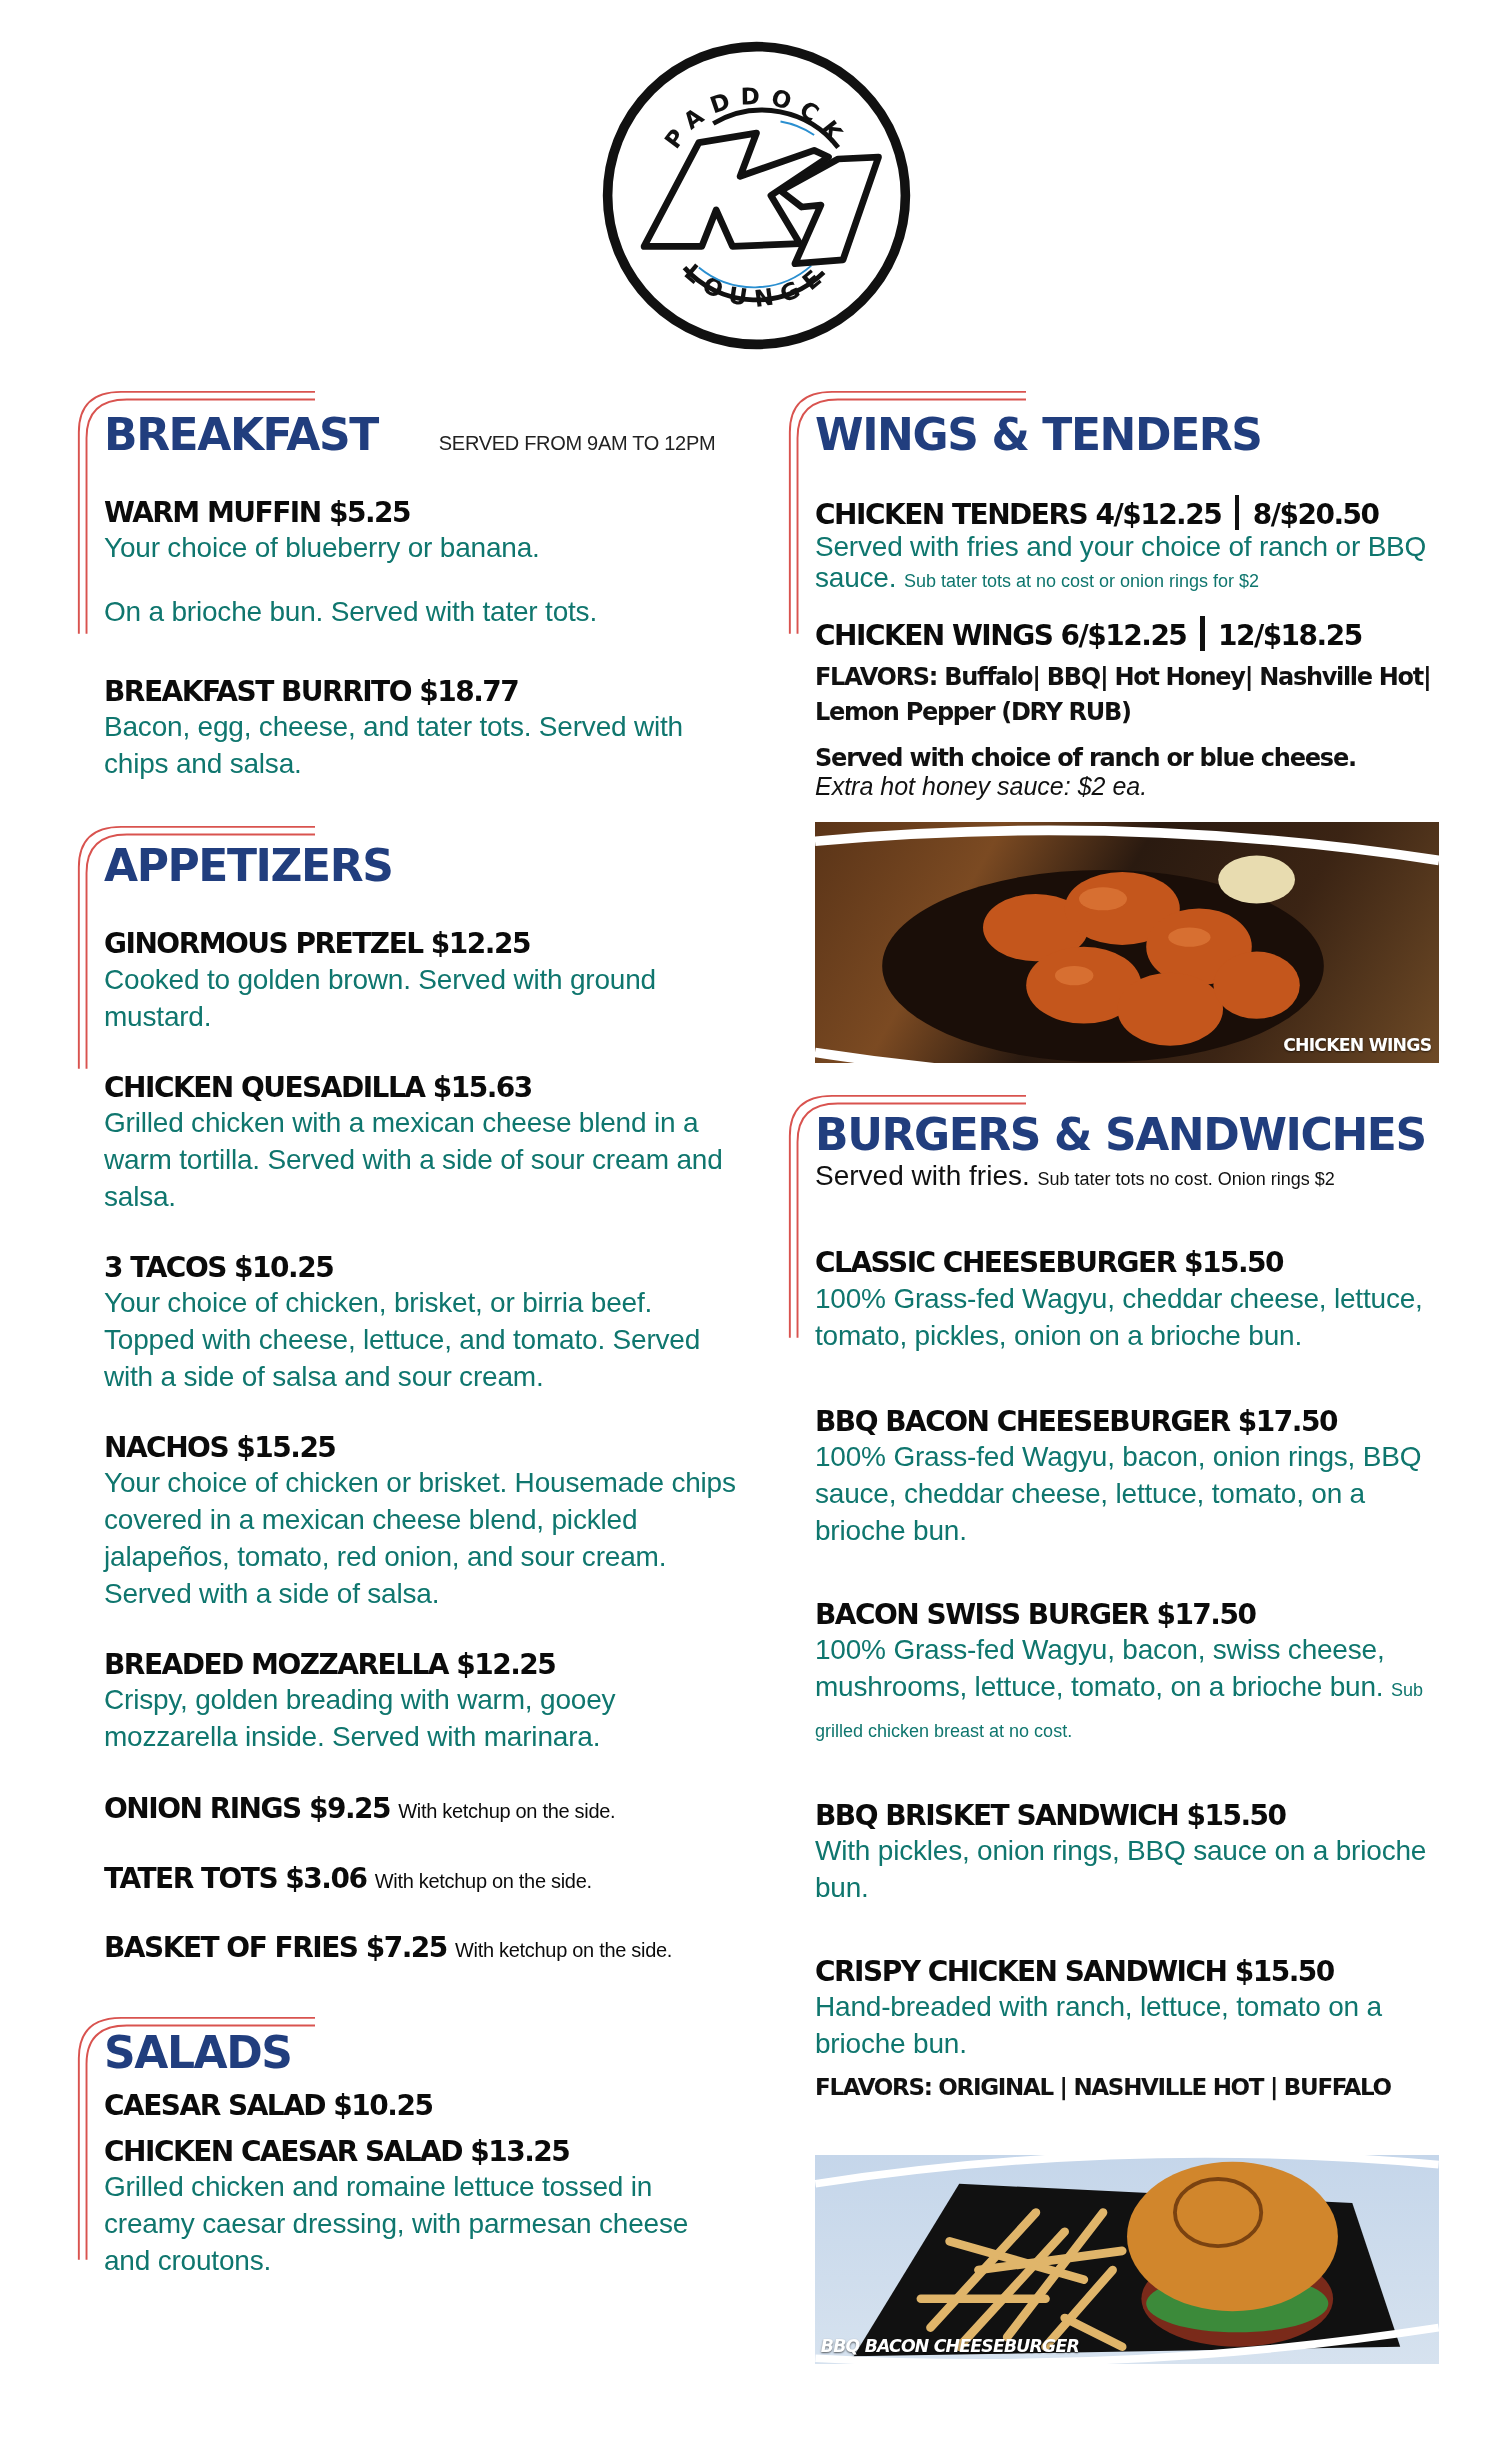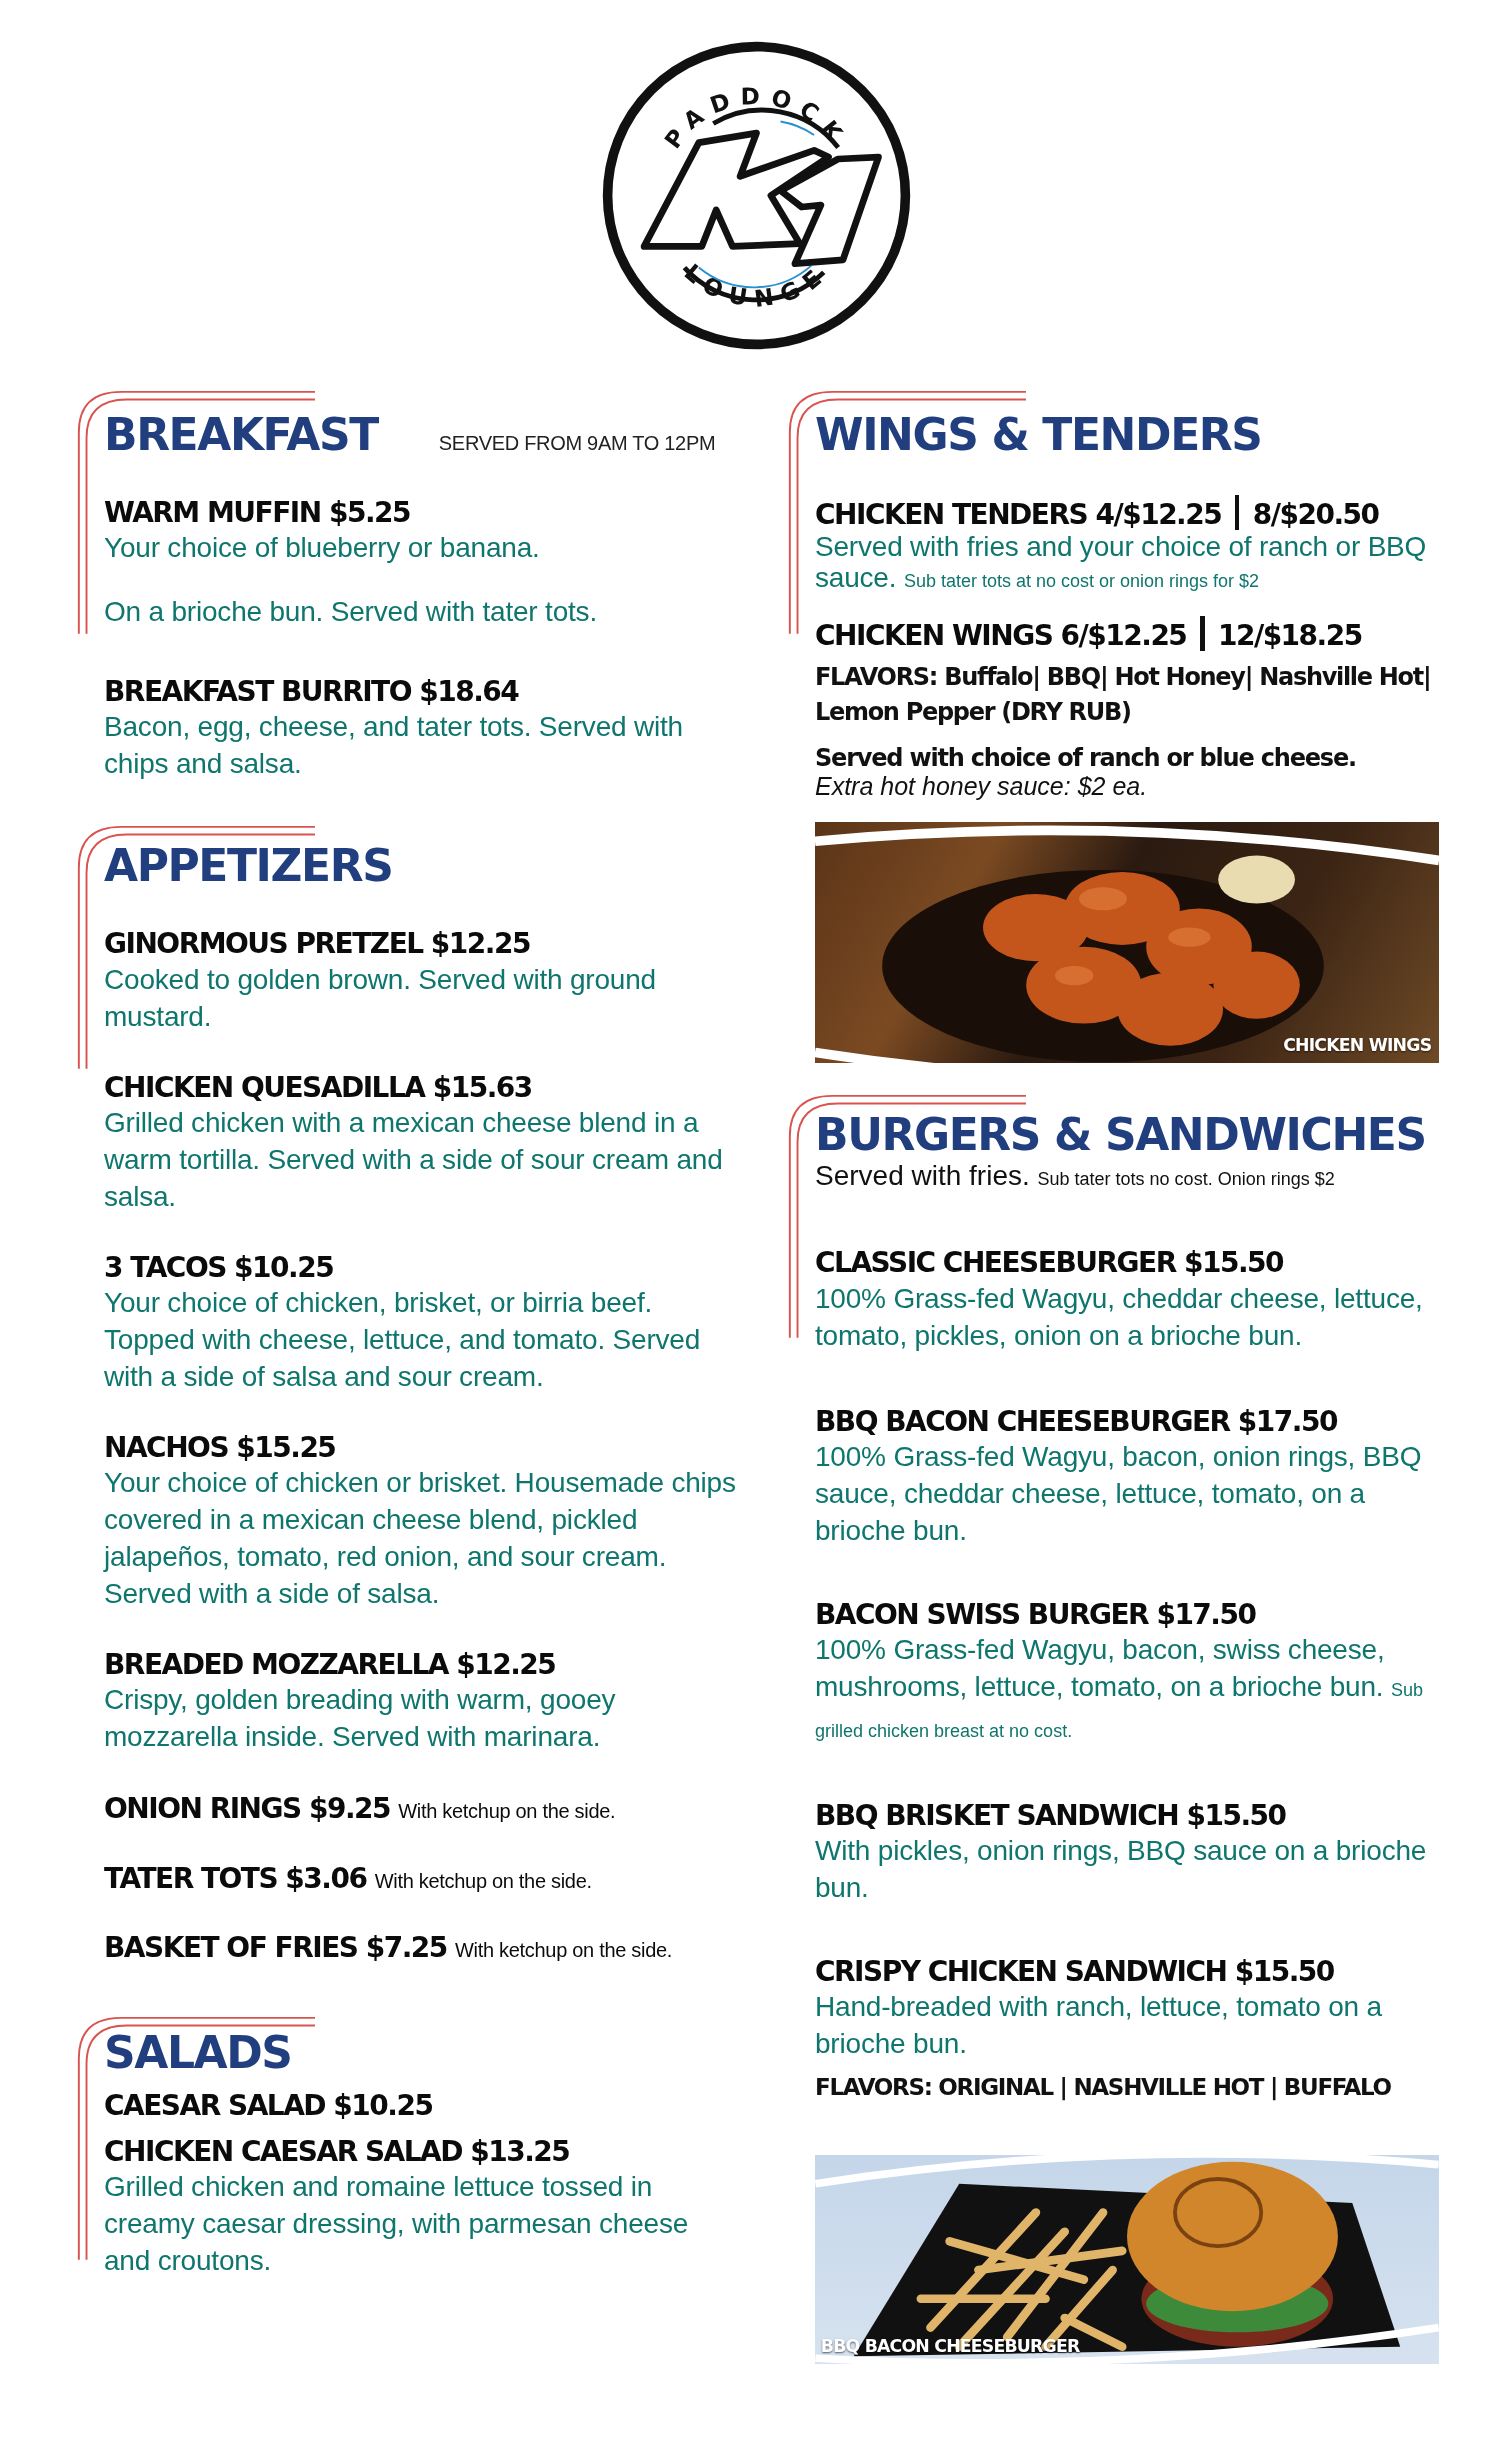--- a/index.html
+++ b/index.html
@@ -37,21 +37,21 @@
   .flavors {
     font-family: "DejaVu Sans", sans-serif; font-weight: bold; font-size: 24px;
     letter-spacing: -1.3px; line-height: 35px; margin-top: 7.7px;
   }
   .served { font-family: "DejaVu Sans", sans-serif; font-weight: bold; font-size: 24px; letter-spacing: -1.2px; margin-top: 13.4px; }
   .extra { font-size: 25px; font-style: italic; color: #111; }
   .sep { display: inline-block; width: 4.8px; height: 35px; background: #111; vertical-align: -5.8px; margin: 0 13.4px; }
 
   .photo { position: relative; width: 624px; overflow: hidden; margin-top: 21px; }
   .photo-wings { height: 241px; background: linear-gradient(120deg, #5a3418 0%, #7b4a22 25%, #2a1a10 45%, #3b2414 70%, #6e4a26 100%); }
-  .photo-burger { height: 209px; background: linear-gradient(180deg, #c5d6ea 0%, #d6e2ef 100%); }
+  .photo-burger { height: 209px; background: linear-gradient(180deg, #c5d6ea 0%, #d6e2ef 100%); font-style: italic; }
   .photo-label {
     position: absolute; font-family: "DejaVu Sans", sans-serif; font-weight: bold; color: #fff;
     font-size: 17.3px; letter-spacing: -0.8px; text-shadow: 0 1px 1.9px rgba(0,0,0,.6);
   }
 </style>
 </head>
 <body>
 
 <svg class="logo" viewBox="0 0 330 330">
   <circle cx="165" cy="165" r="155" fill="#fff" stroke="#111" stroke-width="10"></circle>
@@ -87,21 +87,21 @@
       <span class="sec-note">SERVED FROM 9AM TO 12PM</span>
     </div>
     <div class="item" style="margin-top:40px;">
       <div class="item-title">WARM MUFFIN $5.25</div>
       <div class="item-desc">Your choice of blueberry or banana.</div>
     </div>
     <div class="item" style="margin-top:27px;">
       <div class="item-desc">On a brioche bun. Served with tater tots.</div>
     </div>
     <div class="item" style="margin-top:46px;">
-      <div class="item-title">BREAKFAST BURRITO $18.64</div>
+      <div class="item-title">BREAKFAST BURRITO $18.77</div>
       <div class="item-desc">Bacon, egg, cheese, and tater tots. Served with chips and salsa.</div>
     </div>
   </section>
 
   <section class="section" style="margin-top:37px;">
     <svg class="deco" viewBox="0 0 250 260">
       <path d="M 4 260 L 4 50 Q 4 8 48 8 L 250 8" fill="none" stroke="#d9534f" stroke-width="2"></path>
       <path d="M 12 260 L 12 56 Q 12 16 54 16 L 250 16" fill="none" stroke="#d9534f" stroke-width="2"></path>
     </svg>
     <div class="sec-head" style="padding-top:25px;">

